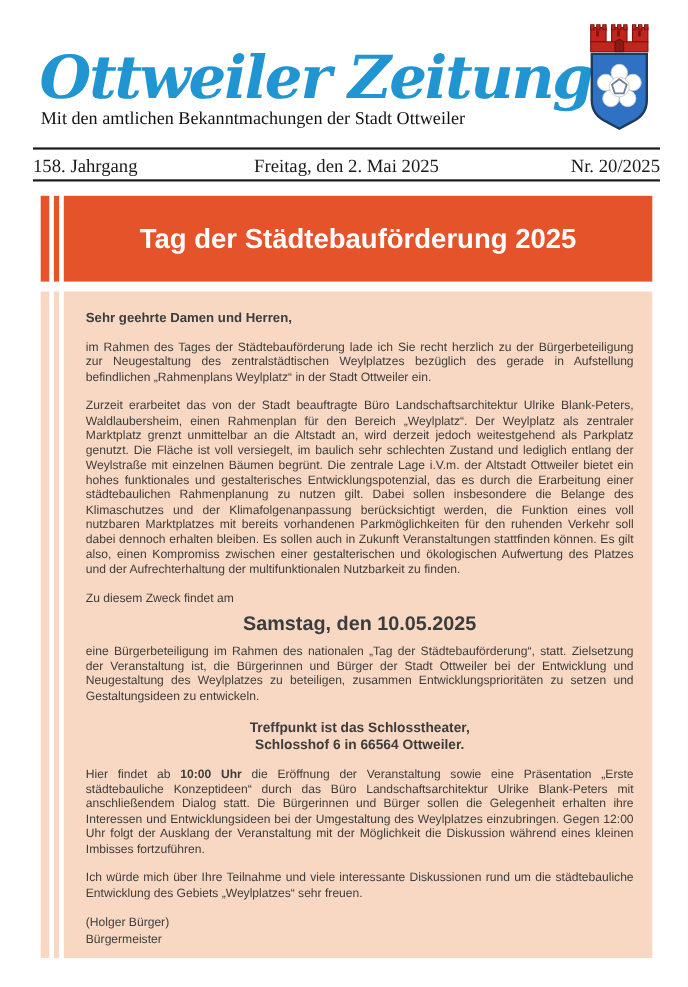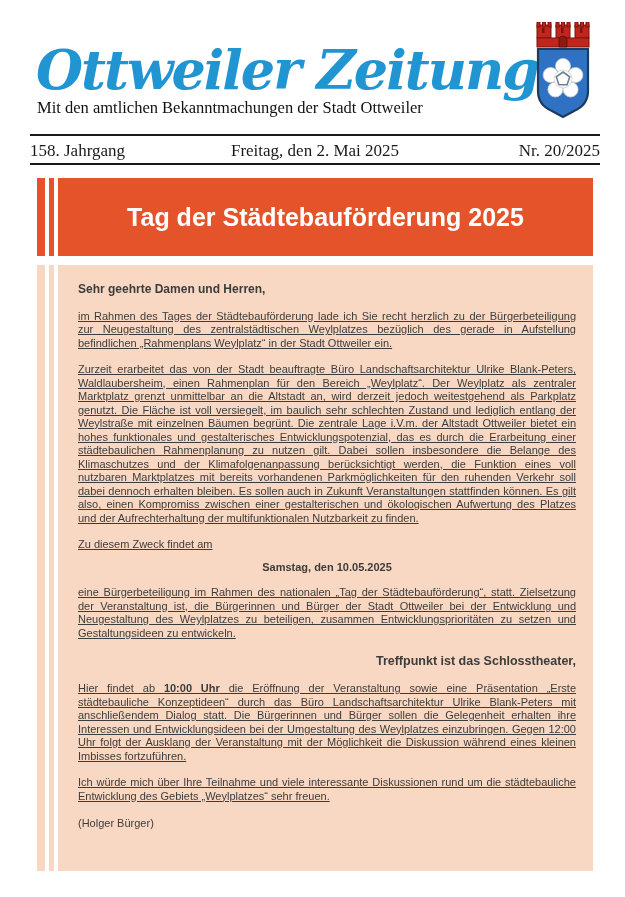--- a/index.html
+++ b/index.html
@@ -55,28 +55,28 @@
 
   
   .article { top: 265px; height: 606px; }
   .article .stripe-a, .article .stripe-b, .article .block-main { background: #f8d8c2; }
   .article-inner {
     height: 100%; padding: 18px 17px 14px 20px;
     color: #3c3c3c; font-size: 11px; line-height: 13.5px;
     overflow: hidden;
   }
   .greeting { font-weight: bold; font-size: 12px; margin-bottom: 13px; }
-  .para { text-align: justify; margin-bottom: 13px; text-decoration: underline; }
+  .para { text-align: justify; margin-bottom: 13px; }
   .lead-in { margin-bottom: 9px; }
   .event-date {
-    text-align: center; font-weight: bold; font-size: 11px;
+    text-align: center; font-weight: bold; font-size: 18px;
     margin: 0 0 12px 0;
   }
   .meeting {
-    text-align: right; font-weight: bold; font-size: 12.5px; line-height: 16px;
+    text-align: center; font-weight: bold; font-size: 12.5px; line-height: 16px;
     margin-bottom: 13px;
   }
   .signature div { line-height: 14.5px; }
   b.inline { font-weight: bold; }
 </style>
 </head>
 <body>
 
 <div class="page">
 
@@ -165,27 +165,29 @@
         <div class="para">Zurzeit erarbeitet das von der Stadt beauftragte Büro Landschaftsarchitektur Ulrike Blank-Peters, Waldlaubersheim, einen Rahmenplan für den Bereich „Weylplatz“. Der Weylplatz als zentraler Marktplatz grenzt unmittelbar an die Altstadt an, wird derzeit jedoch weitestgehend als Parkplatz genutzt. Die Fläche ist voll versiegelt, im baulich sehr schlechten Zustand und lediglich entlang der Weylstraße mit einzelnen Bäumen begrünt. Die zentrale Lage i.V.m. der Altstadt Ottweiler bietet ein hohes funktionales und gestalterisches Entwicklungspotenzial, das es durch die Erarbeitung einer städtebaulichen Rahmenplanung zu nutzen gilt. Dabei sollen insbesondere die Belange des Klimaschutzes und der Klimafolgenanpassung berücksichtigt werden, die Funktion eines voll nutzbaren Marktplatzes mit bereits vorhandenen Parkmöglichkeiten für den ruhenden Verkehr soll dabei dennoch erhalten bleiben. Es sollen auch in Zukunft Veranstaltungen stattfinden können. Es gilt also, einen Kompromiss zwischen einer gestalterischen und ökologischen Aufwertung des Platzes und der Aufrechterhaltung der multifunktionalen Nutzbarkeit zu finden.</div>
 
         <div class="para lead-in">Zu diesem Zweck findet am</div>
 
         <div class="event-date">Samstag, den 10.05.2025</div>
 
         <div class="para">eine Bürgerbeteiligung im Rahmen des nationalen „Tag der Städtebauförderung“, statt. Zielsetzung der Veranstaltung ist, die Bürgerinnen und Bürger der Stadt Ottweiler bei der Entwicklung und Neugestaltung des Weylplatzes zu beteiligen, zusammen Entwicklungsprioritäten zu setzen und Gestaltungsideen zu entwickeln.</div>
 
         <div class="meeting">
           <div>Treffpunkt ist das Schlosstheater,</div>
+          <div>Schlosshof 6 in 66564 Ottweiler.</div>
         </div>
 
         <div class="para"><span>Hier findet ab </span><b class="inline">10:00 Uhr</b><span> die Eröffnung der Veranstaltung sowie eine Präsentation „Erste städtebauliche Konzeptideen“ durch das Büro Landschaftsarchitektur Ulrike Blank-Peters mit anschließendem Dialog statt. Die Bürgerinnen und Bürger sollen die Gelegenheit erhalten ihre Interessen und Entwicklungsideen bei der Umgestaltung des Weylplatzes einzubringen. Gegen 12:00 Uhr folgt der Ausklang der Veranstaltung mit der Möglichkeit die Diskussion während eines kleinen Imbisses fortzuführen.</span></div>
 
         <div class="para">Ich würde mich über Ihre Teilnahme und viele interessante Diskussionen rund um die städtebauliche Entwicklung des Gebiets „Weylplatzes“ sehr freuen.</div>
 
         <div class="signature">
           <div>(Holger Bürger)</div>
+          <div>Bürgermeister</div>
         </div>
 
       </div>
     </div>
   </div>
 
 </div>
 
 </body></html>

